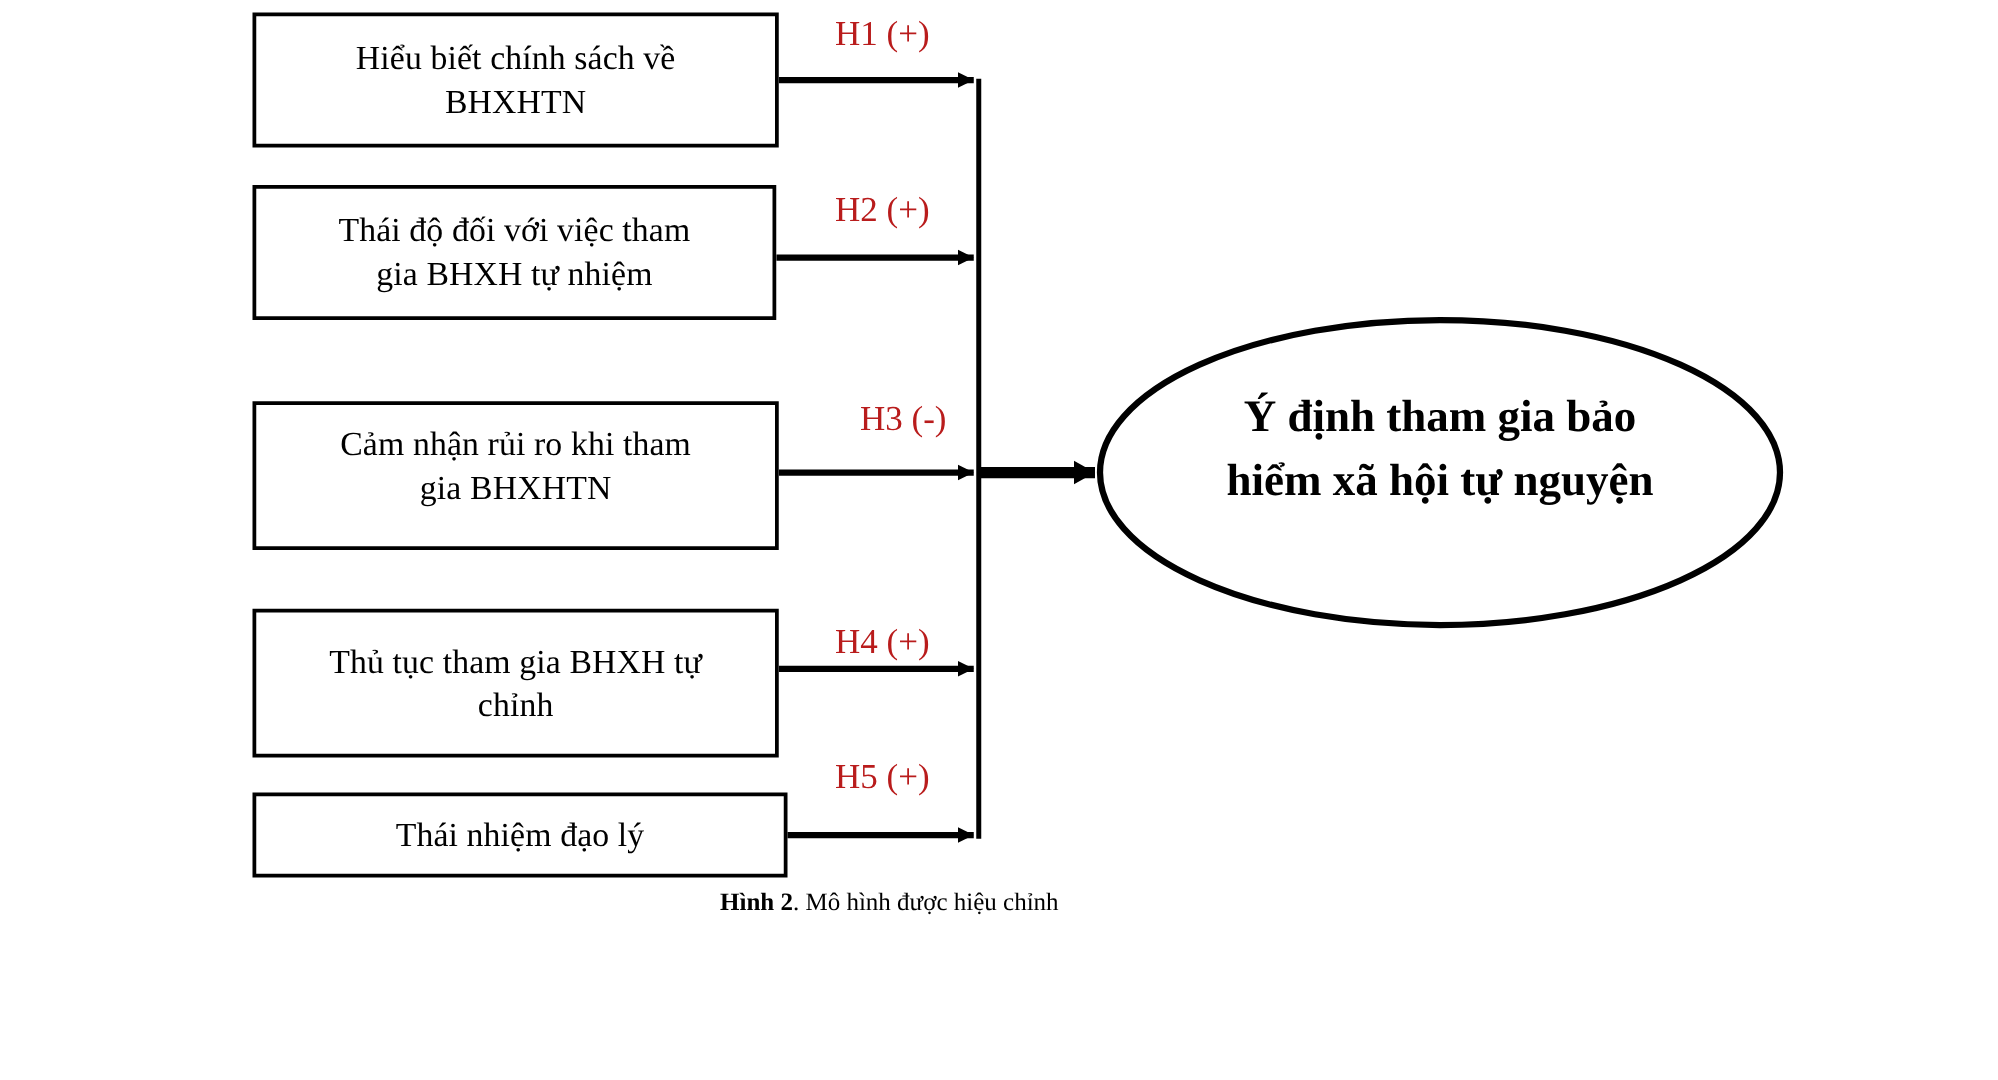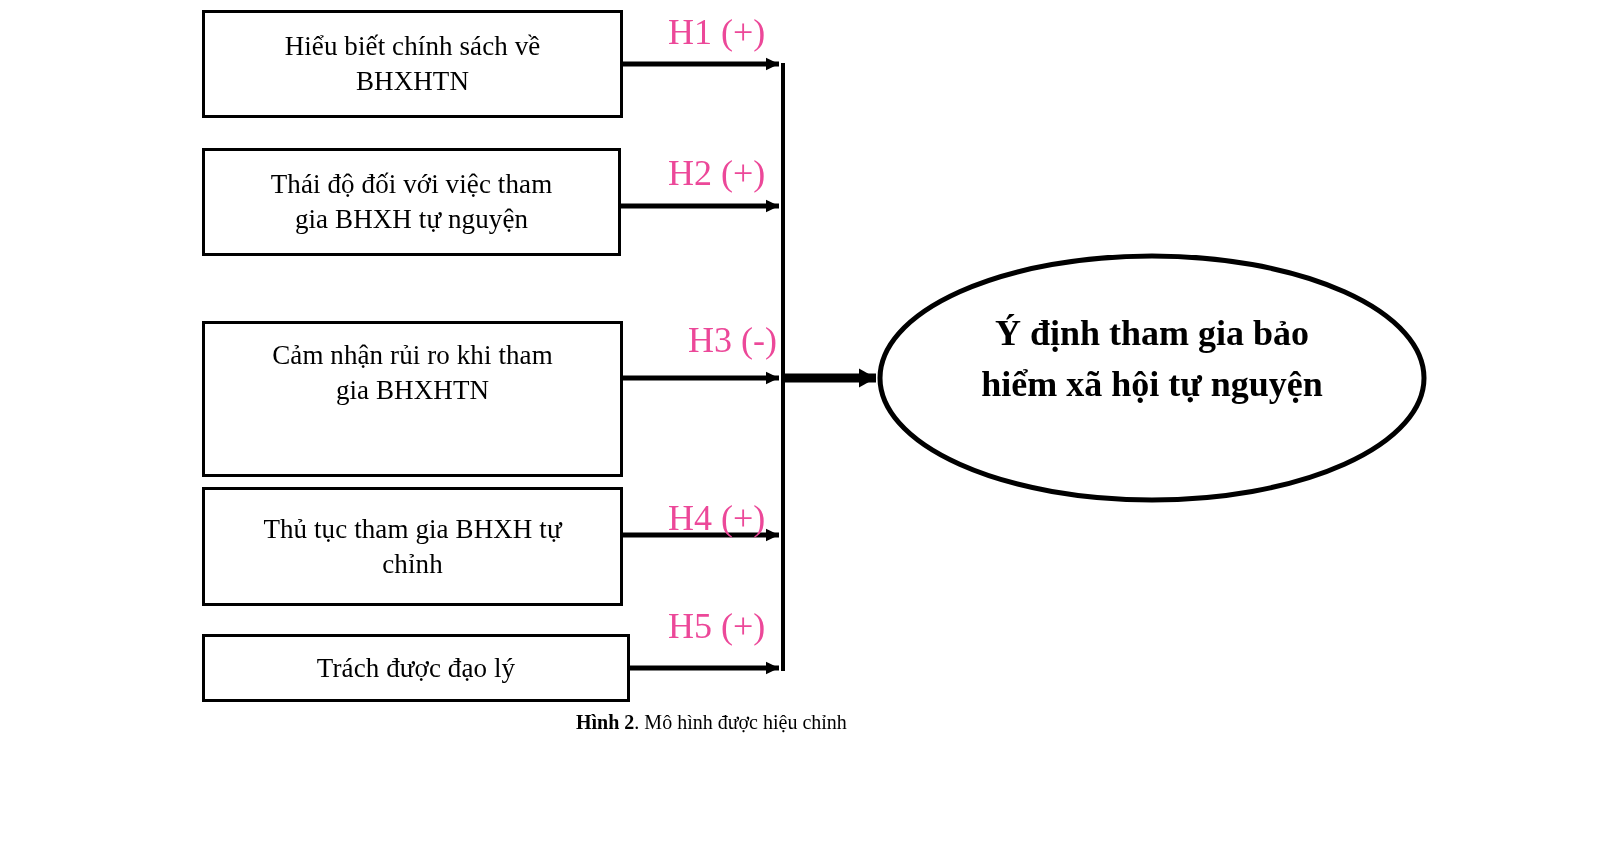--- a/index.html
+++ b/index.html
@@ -35,24 +35,24 @@
     display: block;
     width: 100%;
     padding: 0 10px;
     box-sizing: border-box;
   }
   .box-top    { align-items: flex-start; padding-top: 14px; }
   .box-center { align-items: center; }
 
   .hyp-label {
     position: absolute;
-    font-size: 36px;
+    font-size: 28px;
     line-height: 1;
     white-space: nowrap;
-    color: #ec4899;
+    color: #b91c1c;
   }
 
   .svg-layer {
     position: absolute;
     left: 0;
     top: 0;
     width: 1598px;
     height: 864px;
     pointer-events: none;
   }
@@ -109,41 +109,41 @@
   <div class="node-box box-center" style="left:202px; top:10px; width:421px; height:108px;">
     <span class="boxtext">
       <span>Hiểu biết chính sách về</span><br>
       <span>BHXHTN</span>
     </span>
   </div>
 
   <div class="node-box box-center" style="left:202px; top:148px; width:419px; height:108px;">
     <span class="boxtext">
       <span>Thái độ đối với việc tham</span><br>
-      <span>gia BHXH tự nguyện</span>
+      <span>gia BHXH tự nhiệm</span>
     </span>
   </div>
 
-  <div class="node-box box-top" style="left:202px; top:321px; width:421px; height:156px;">
+  <div class="node-box box-top" style="left:202px; top:321px; width:421px; height:119px;">
     <span class="boxtext">
       <span>Cảm nhận rủi ro khi tham</span><br>
       <span>gia BHXHTN</span>
     </span>
   </div>
 
   <div class="node-box box-center" style="left:202px; top:487px; width:421px; height:119px;">
     <span class="boxtext">
       <span>Thủ tục tham gia BHXH tự</span><br>
       <span>chỉnh</span>
     </span>
   </div>
 
   <div class="node-box box-center" style="left:202px; top:634px; width:428px; height:68px;">
     <span class="boxtext">
-      <span>Trách được đạo lý</span>
+      <span>Thái nhiệm đạo lý</span>
     </span>
   </div>
 
   <div class="hyp-label" style="left:668px; top:14px;">H1 (+)</div>
   <div class="hyp-label" style="left:668px; top:155px;">H2 (+)</div>
   <div class="hyp-label" style="left:668px; top:322px;margin-left:20px;">H3 (-)</div>
   <div class="hyp-label" style="left:668px; top:500px;">H4 (+)</div>
   <div class="hyp-label" style="left:668px; top:608px;">H5 (+)</div>
 
   <div class="ellipse-text" style="left:882px; top:308px; width:540px;">

